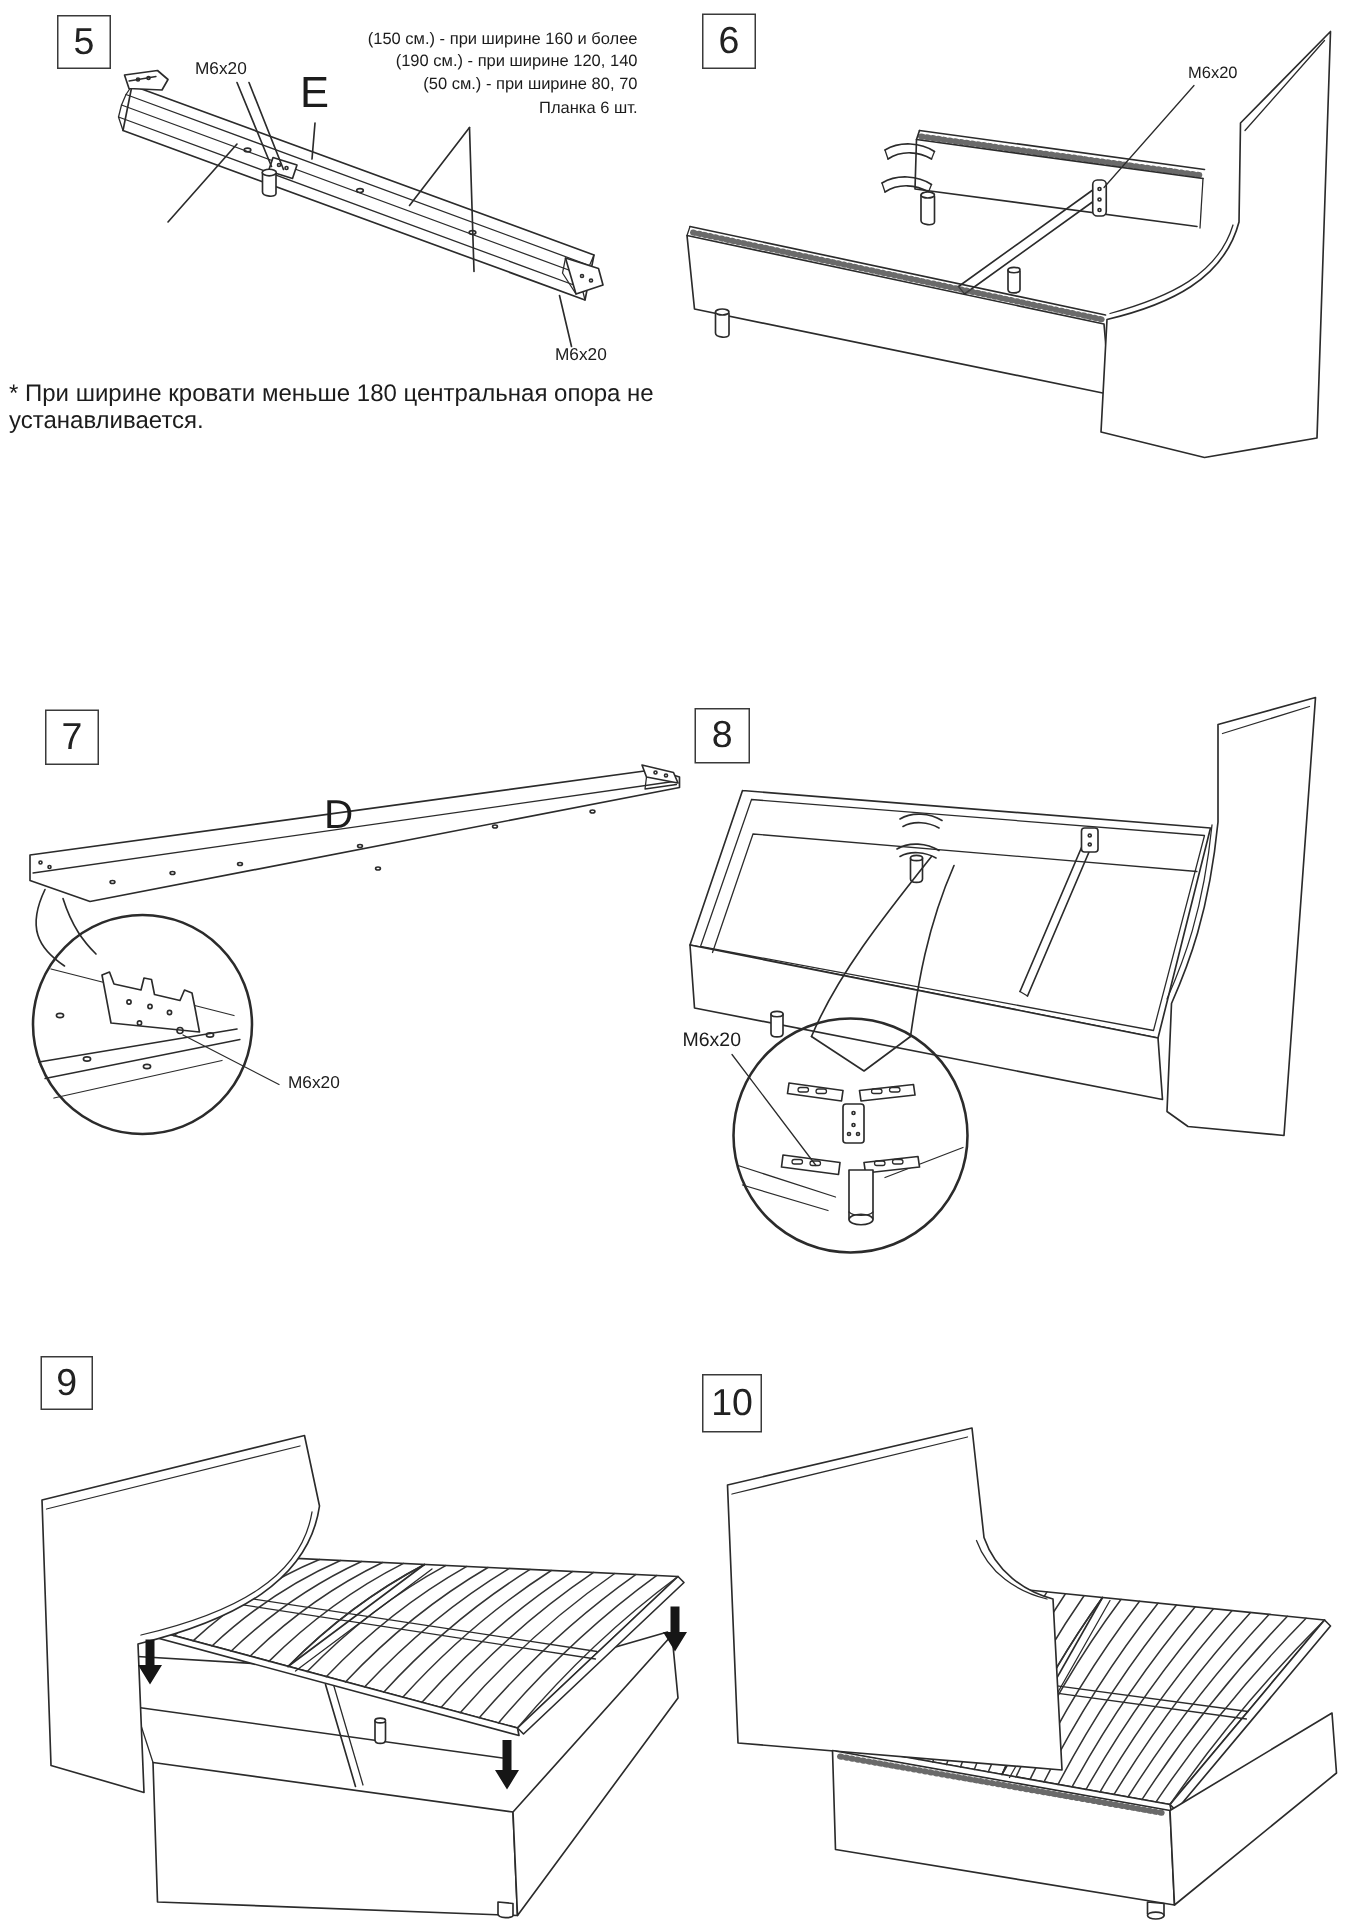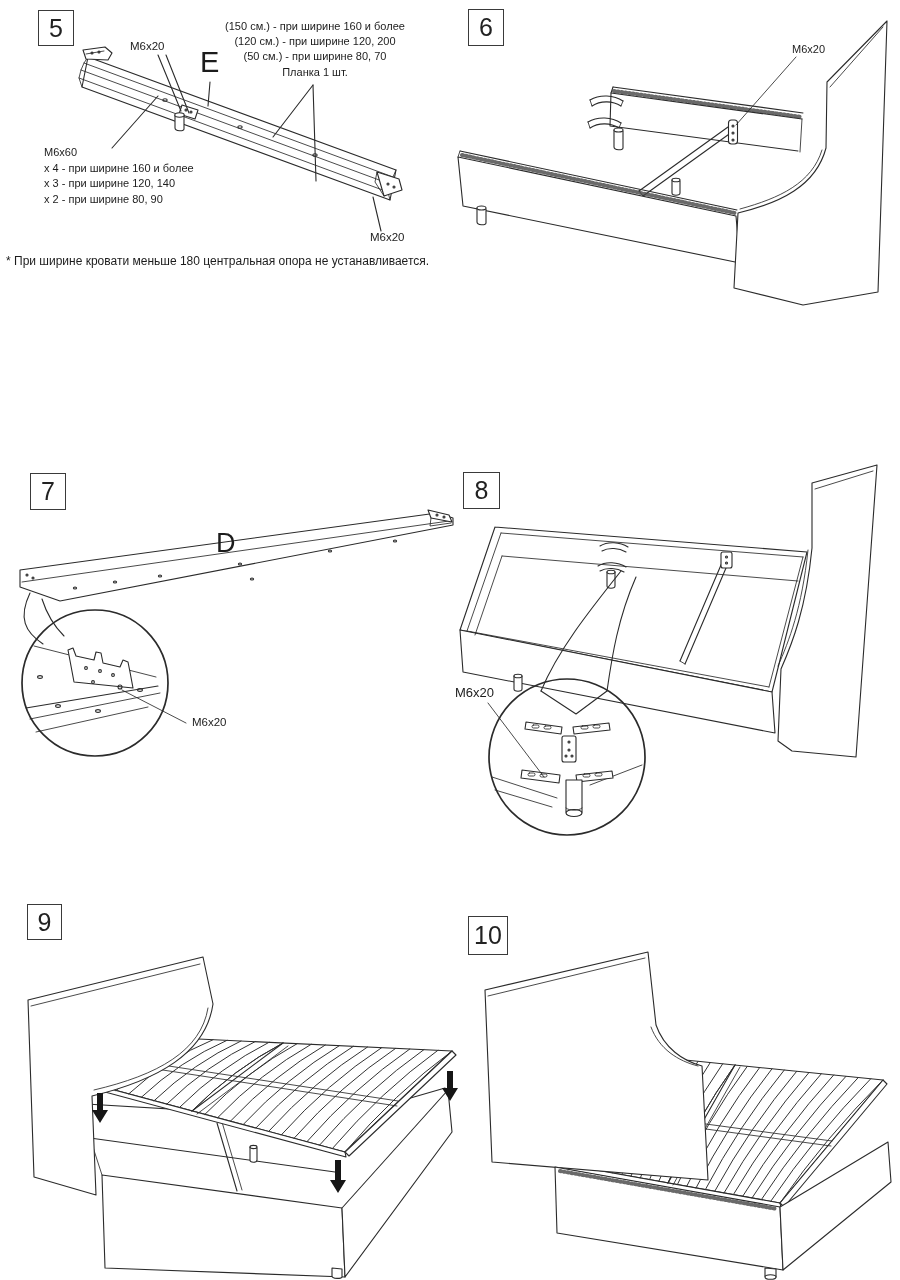--- a/index.html
+++ b/index.html
@@ -4,22 +4,22 @@
 <style>
   html,body{margin:0;padding:0}
   body{width:900px;height:1280px;background:#fff;position:relative;overflow:hidden;
        font-family:"Liberation Sans",sans-serif;color:#1c1c1c}
   .panel{position:absolute}
   .stepbox{position:absolute;border:1.6px solid #3a3a3a;background:#fff;display:flex;
            align-items:center;justify-content:center;font-size:25px;color:#222;z-index:5}
   .lbl{position:absolute;font-size:11.5px;white-space:nowrap;z-index:4}
   .part{position:absolute;font-size:29px;z-index:4}
   .txtblock{position:absolute;font-size:11px;line-height:15.2px;z-index:4}
-  .right{text-align:center}
-  .foot{position:absolute;font-size:12px;z-index:4}
+  .right{text-align:right}
+  .foot{position:absolute;font-size:16px;z-index:4}
   svg{position:absolute;overflow:visible;z-index:1}
   path,line,circle,ellipse,rect{fill:none;stroke:#2b2b2b;stroke-width:1.1;
        stroke-linecap:round;stroke-linejoin:round}
   .f{fill:#fff}
   .dk{fill:#161616;stroke:none}
   .b{stroke-width:1.7}
   .t{stroke-width:.85}
   .hatch{stroke-dasharray:1.1 2.7;stroke-width:4;stroke:#454545;opacity:.8}
   .slats path{stroke:#333;stroke-width:1;fill:none}
 </style>
@@ -30,31 +30,25 @@
   <div class="stepbox" style="left:38px;top:10px;width:34px;height:34px">
     <span>5</span>
   </div>
 
   <div class="lbl" style="left:130px;top:40px">M6x20</div>
 
   <div class="part" style="left:200px;top:46px">E</div>
 
   <div class="txtblock right" style="left:205px;top:19px;width:220px">
     <div>(150 см.) - при ширине 160 и более</div>
-    <div>(120 см.) - при ширине 120, 200</div>
+    <div>(190 см.) - при ширине 120, 140</div>
     <div>(50 см.) - при ширине 80, 70</div>
-    <div>Планка 1 шт.</div>
-  </div>
-
-  <div class="txtblock" style="left:44px;top:145px;line-height:15.6px">
-    <div>M6x60</div>
-    <div>x 4 - при ширине 160 и более</div>
-    <div>x 3 - при ширине 120, 140</div>
-    <div>x 2 - при ширине 80, 90</div>
-  </div>
+    <div>Планка 6 шт.</div>
+  </div>
+
 
   <div class="lbl" style="left:370px;top:231px">M6x20</div>
 
   <div class="foot" style="left:6px;top:254px">* При ширине кровати меньше 180 центральная опора не устанавливается.</div>
 
   <svg width="450" height="290" viewBox="0 0 450 290">
     <g>
       <path d="M88,57 L396,170 L390,200 L82,87 Z"></path>
       <path class="t" d="M84,63 L393,177"></path>
       <path class="t" d="M81,70 L390,184"></path>

